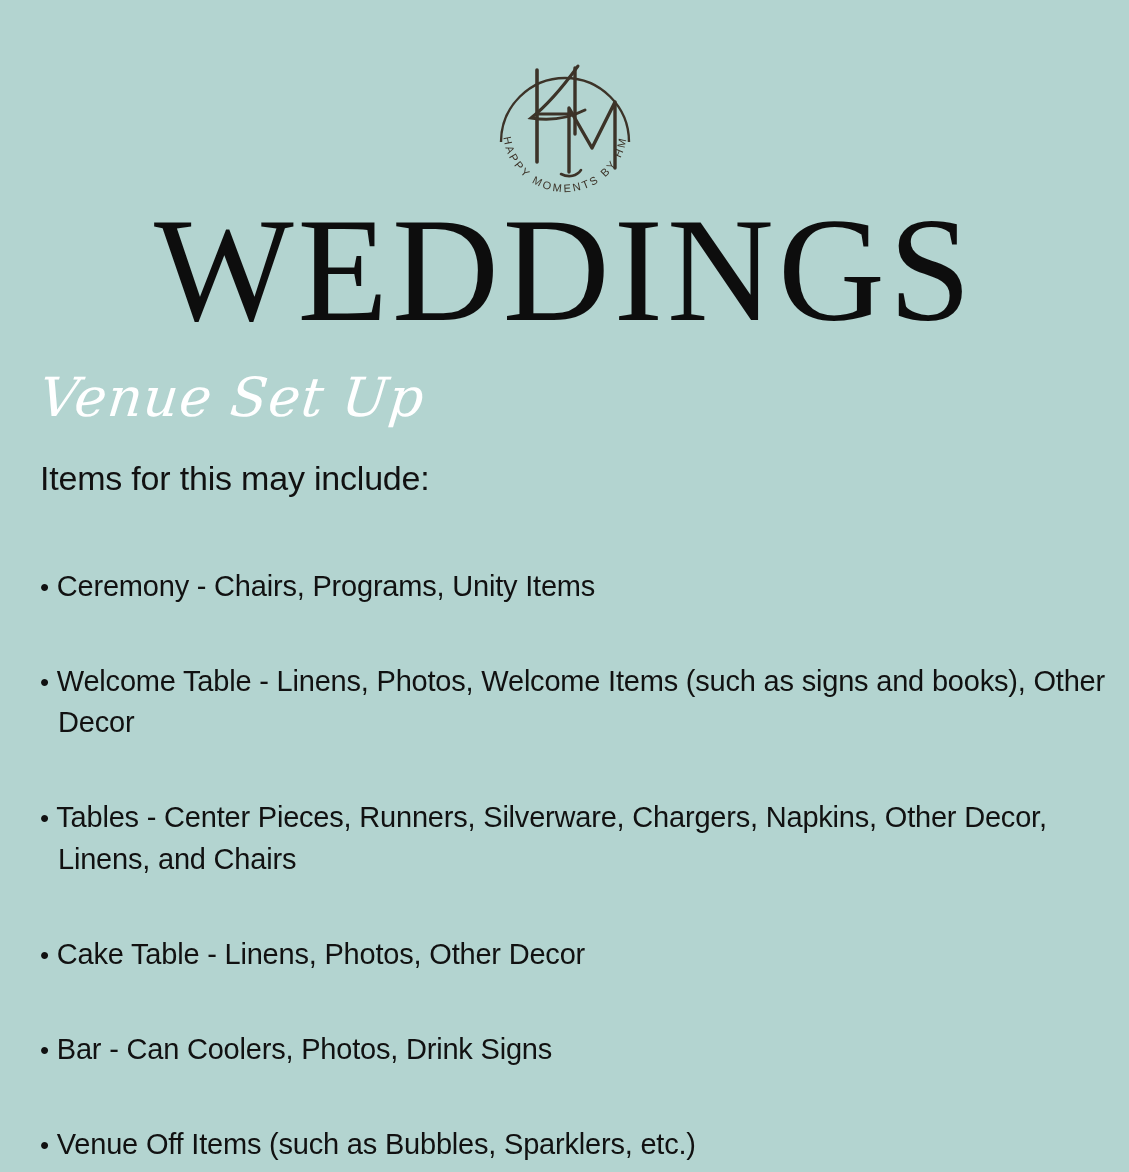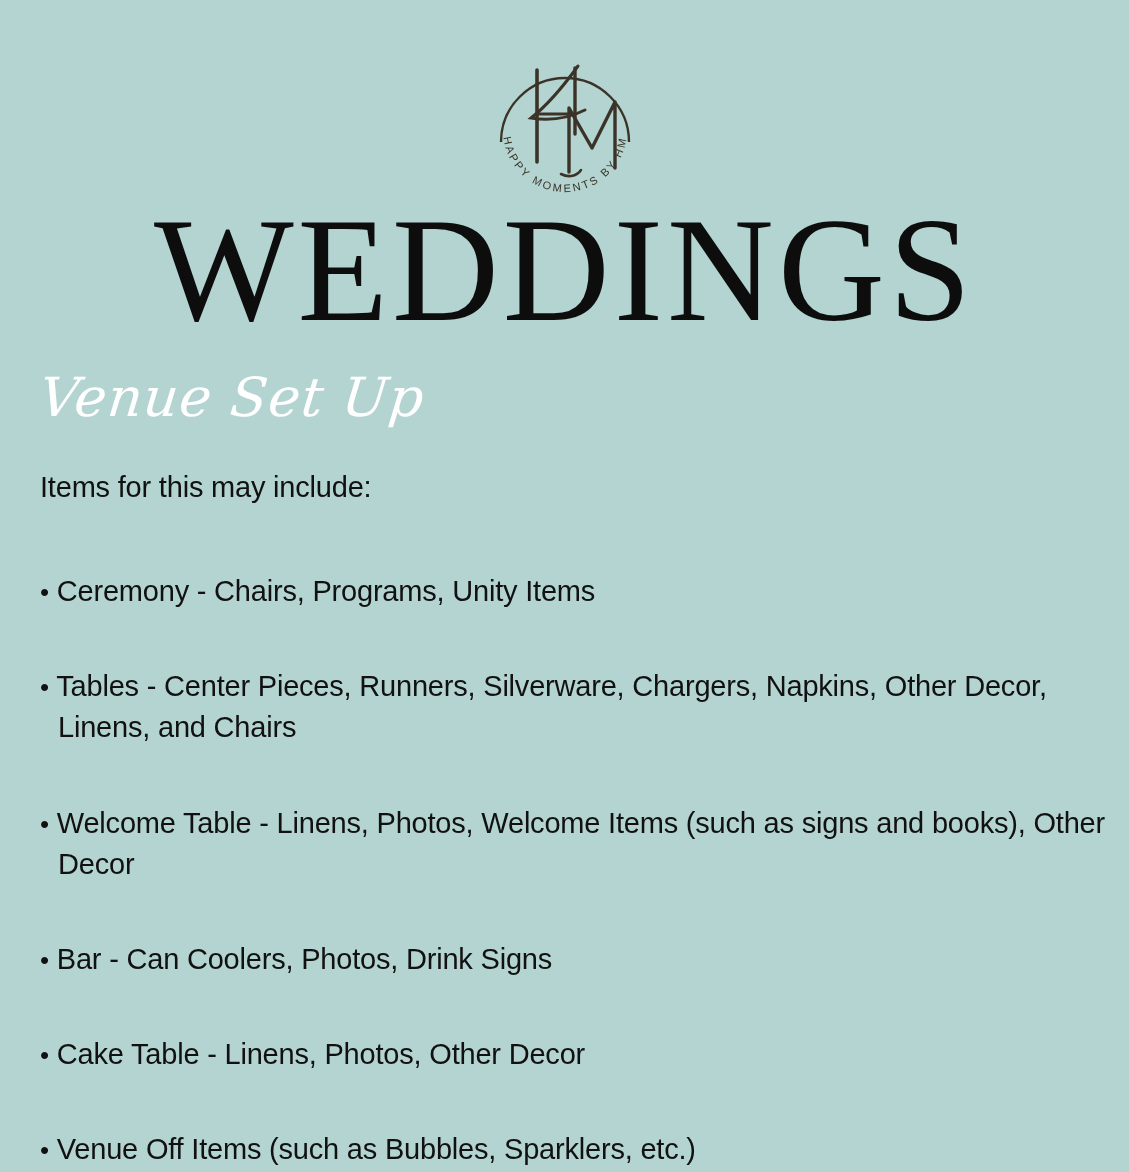--- a/index.html
+++ b/index.html
@@ -70,23 +70,23 @@
   
   .body-block {
     position: absolute;
     top: 452px;
     left: 40px;
     width: 1075px;
     color: #111111;
     font-family: "Liberation Sans", sans-serif;
   }
   .intro {
-    font-size: 29px;
+    font-size: 34px;
     line-height: 1.35;
-    margin: 16px 0 0 0;
+    margin: 4px 0 0 0;
     letter-spacing: -0.2px;
   }
   ul.items {
     list-style: none;
     margin: 0;
     padding: 0;
   }
   ul.items li {
     font-size: 29px;
     line-height: 1.42;
@@ -130,21 +130,21 @@
   </div>
 
   <div class="title">WEDDINGS</div>
 
   <div class="subtitle">Venue Set Up</div>
 
   <div class="body-block">
     <p class="intro">Items for this may include:</p>
     <ul class="items">
       <li><span class="bullet-dot">•</span> <span>Ceremony - Chairs, Programs, Unity Items</span></li>
+      <li><span class="bullet-dot">•</span> <span>Welcome Table - Linens, Photos, Welcome Items (such as signs and books), Other Decor</span></li>
       <li><span class="bullet-dot">•</span> <span>Tables - Center Pieces, Runners, Silverware, Chargers, Napkins, Other Decor, Linens, and Chairs</span></li>
-      <li><span class="bullet-dot">•</span> <span>Welcome Table - Linens, Photos, Welcome Items (such as signs and books), Other Decor</span></li>
+      <li><span class="bullet-dot">•</span> <span>Cake Table - Linens, Photos, Other Decor</span></li>
       <li><span class="bullet-dot">•</span> <span>Bar - Can Coolers, Photos, Drink Signs</span></li>
-      <li><span class="bullet-dot">•</span> <span>Cake Table - Linens, Photos, Other Decor</span></li>
       <li><span class="bullet-dot">•</span> <span>Venue Off Items (such as Bubbles, Sparklers, etc.)</span></li>
     </ul>
   </div>
 
 </div>
 
 </body></html>

